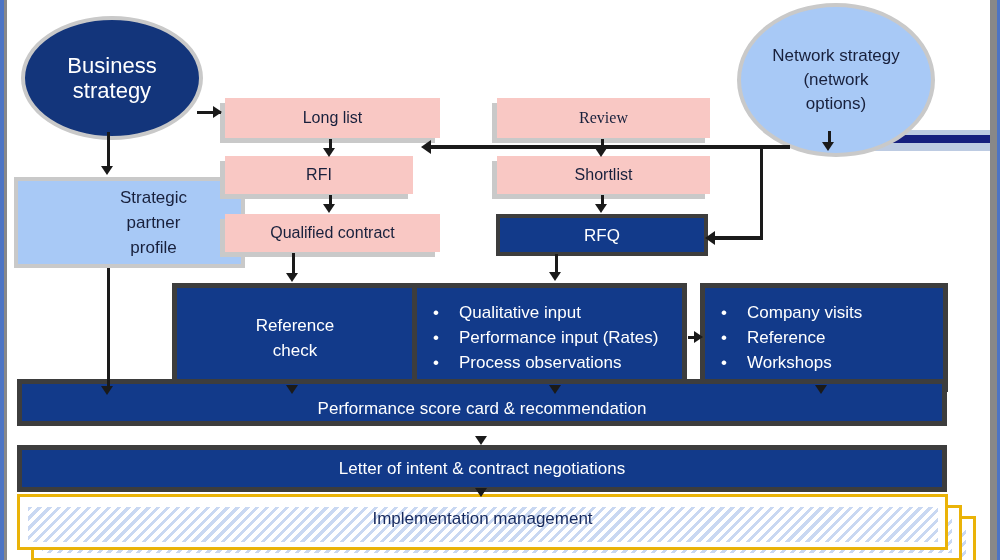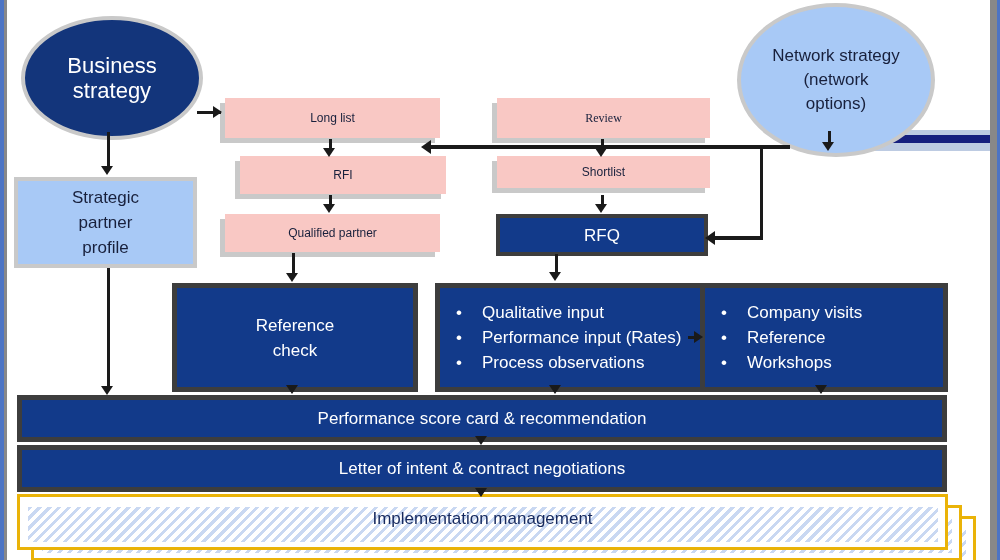--- a/index.html
+++ b/index.html
@@ -14,24 +14,24 @@
   .edge-right-grey{left:990px;width:7px;background:var(--edge_grey,#888);}
   .edge-right-blue{left:997px;width:3px;background:var(--edge_blue,#4c74c4);}
 
   
   .ellipse{border-radius:50%;display:flex;align-items:center;justify-content:center;text-align:center;z-index:3;}
   .ellipse-dark{background:var(--navy_ellipse,#13357b);border:4px solid var(--shadow_light,#c6c6c6);color:#fff;}
   .ellipse-light{background:var(--light_blue,#a8c9f6);border:4px solid var(--shadow_light,#c6c6c6);color:var(--text_dark,#18203c);text-align:center;}
 
   .pinkbox{background:var(--pink,#f9c8c4);box-shadow:-5px 5px 0 var(--shadow_light,#c9c9c9);
            display:flex;align-items:center;justify-content:center;color:var(--text_dark,#18203c);
-           font-size:12px;z-index:2;}
+           font-size:16px;z-index:2;}
   .bluebox{background:var(--light_blue,#a8c9f6);border:4px solid var(--shadow_light,#c5c5c5);
            display:flex;align-items:center;justify-content:center;text-align:center;
-           color:var(--text_dark,#18203c);font-size:17px;line-height:25px;z-index:2;}
+           color:var(--text_dark,#18203c);font-size:17px;line-height:25px;z-index:2;padding-left:48px;}
   .navybox{background:var(--navy_fill,#123a8a);border:5px solid var(--dark_border,#3d3d3d);
            display:flex;align-items:center;justify-content:center;text-align:center;
            color:#ffffff;font-size:17px;line-height:25px;z-index:2;}
   .navybox.thin{border-width:4px;}
 
   
   .ribbon-light{left:846px;top:130px;width:154px;height:21px;background:var(--ribbon_light,#bdcbe2);z-index:1;}
   .ribbon-dark{left:846px;top:135px;width:145px;height:8px;background:var(--ribbon_dark,#161f7e);z-index:2;}
 
   
@@ -93,56 +93,56 @@
   <div class="hd" style="left:101px;top:166px;"></div>
   <div class="ln" style="left:107px;top:268px;width:3px;height:120px;"></div>
   <div class="hd" style="left:101px;top:386px;"></div>
 
   <div class="ln" style="left:197px;top:111px;width:24px;height:3px;"></div>
   <div class="hr" style="left:213px;top:106px;"></div>
 
   <div class="abs pinkbox" style="left:225px;top:98px;width:215px;height:40px;">
     <span>Long list</span>
   </div>
-  <div class="abs pinkbox" style="left:240px;top:156px;width:206px;height:38px;">
+  <div class="abs pinkbox" style="left:225px;top:156px;width:188px;height:38px;">
     <span>RFI</span>
   </div>
   <div class="abs pinkbox" style="left:225px;top:214px;width:215px;height:38px;">
-    <span>Qualified partner</span>
+    <span>Qualified contract</span>
   </div>
 
   <div class="ln" style="left:329px;top:139px;width:3px;height:12px;"></div>
   <div class="hd" style="left:323px;top:148px;"></div>
   <div class="ln" style="left:329px;top:195px;width:3px;height:11px;"></div>
   <div class="hd" style="left:323px;top:204px;"></div>
   <div class="ln" style="left:292px;top:253px;width:3px;height:22px;"></div>
   <div class="hd" style="left:286px;top:273px;"></div>
 
   <div class="abs pinkbox" style="left:497px;top:98px;width:213px;height:40px;font-family:Liberation Serif, serif;">
     <span>Review</span>
   </div>
-  <div class="abs pinkbox" style="left:497px;top:156px;width:213px;height:32px;">
+  <div class="abs pinkbox" style="left:497px;top:156px;width:213px;height:38px;">
     <span>Shortlist</span>
   </div>
   <div class="abs navybox thin" style="left:496px;top:214px;width:204px;height:34px;">
     <span>RFQ</span>
   </div>
 
   <div class="ln" style="left:601px;top:139px;width:3px;height:12px;"></div>
   <div class="hd" style="left:595px;top:148px;"></div>
   <div class="ln" style="left:601px;top:195px;width:3px;height:11px;"></div>
   <div class="hd" style="left:595px;top:204px;"></div>
   <div class="ln" style="left:555px;top:254px;width:3px;height:20px;"></div>
   <div class="hd" style="left:549px;top:272px;"></div>
 
   <div class="abs navybox" style="left:172px;top:283px;width:236px;height:99px;">
     <div style="width:110px;">Reference check</div>
   </div>
 
-  <div class="abs navybox" style="left:435px;top:283px;width:265px;height:99px;">
+  <div class="abs navybox" style="left:412px;top:283px;width:265px;height:99px;">
     <ul class="bullets narrow">
       <li>Qualitative input</li>
       <li>Performance input (Rates)</li>
       <li>Process observations</li>
     </ul>
   </div>
 
   <div class="abs navybox" style="left:700px;top:283px;width:238px;height:99px;">
     <ul class="bullets">
       <li>Company visits</li>
@@ -151,21 +151,21 @@
     </ul>
   </div>
 
   <div class="ln" style="left:688px;top:336px;width:12px;height:3px;"></div>
   <div class="hr" style="left:694px;top:331px;"></div>
 
   <div class="hd" style="left:286px;top:385px;"></div>
   <div class="hd" style="left:549px;top:385px;"></div>
   <div class="hd" style="left:815px;top:385px;"></div>
 
-  <div class="abs navybox" style="left:17px;top:395px;width:920px;height:37px;">
+  <div class="abs navybox" style="left:17px;top:379px;width:920px;height:37px;align-items:flex-end;">
     <span>Performance score card &amp; recommendation</span>
   </div>
   <div class="hd" style="left:475px;top:436px;"></div>
   <div class="abs navybox" style="left:17px;top:445px;width:920px;height:37px;">
     <span>Letter of intent &amp; contract negotiations</span>
   </div>
   <div class="hd" style="left:475px;top:488px;z-index:8;"></div>
 
   <div class="sheet" id="sheet3">
     <div class="stripes"></div>

